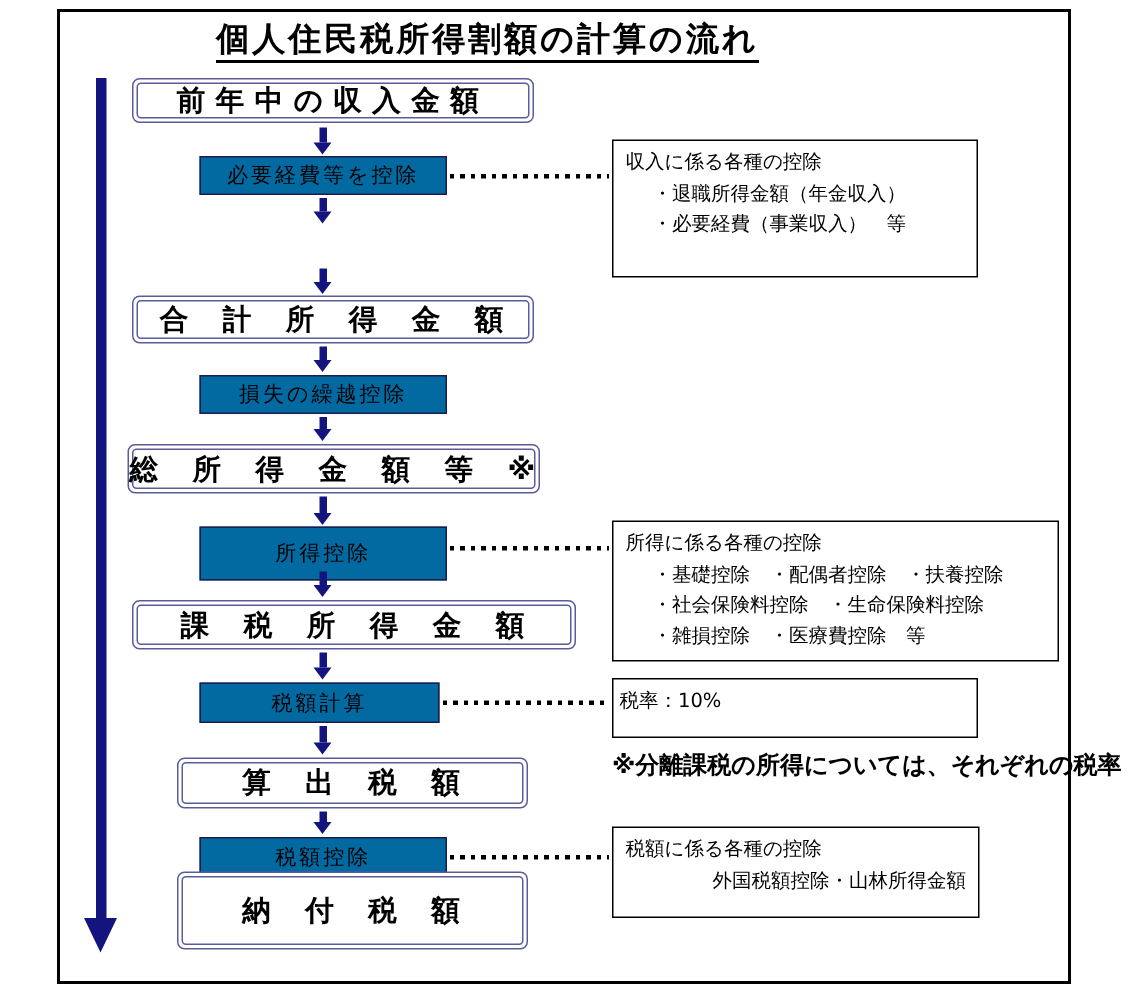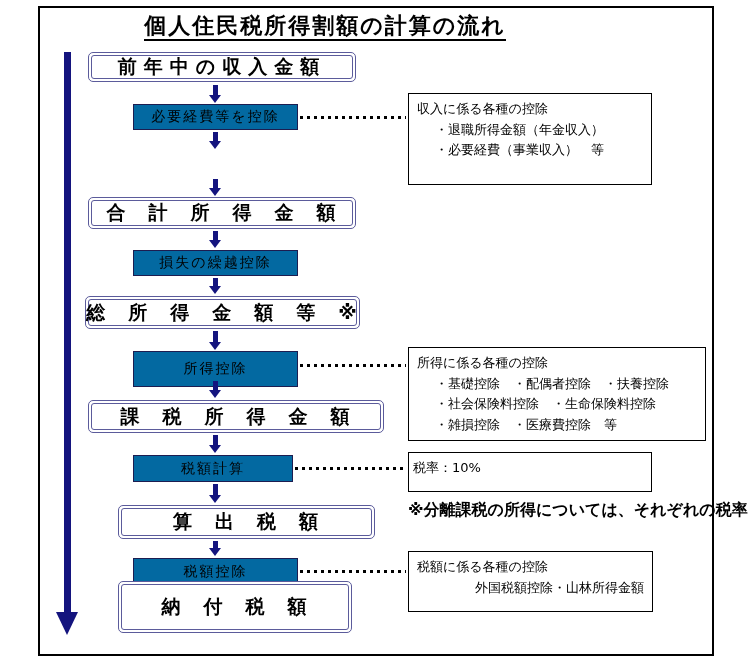--- a/index.html
+++ b/index.html
@@ -122,21 +122,21 @@
   </div>
 
   <div class="arr" style="left:209px;top:435px;height:18px"></div>
 
   <div class="minor" style="left:133px;top:455px;width:160px;height:27px">
     <span>税額計算</span>
   </div>
 
   <div class="arr" style="left:209px;top:484px;height:19px"></div>
 
-  <div class="major" style="left:118px;top:505px;width:257px;height:34px">
+  <div class="major" style="left:118px;top:505px;width:234px;height:34px">
     <div class="major-in">
         <span>算　出　税　額</span>
       </div>
   </div>
 
   <div class="arr" style="left:209px;top:541px;height:15px"></div>
 
   <div class="minor" style="left:133px;top:558px;width:165px;height:28px">
     <span>税額控除</span>
   </div>

